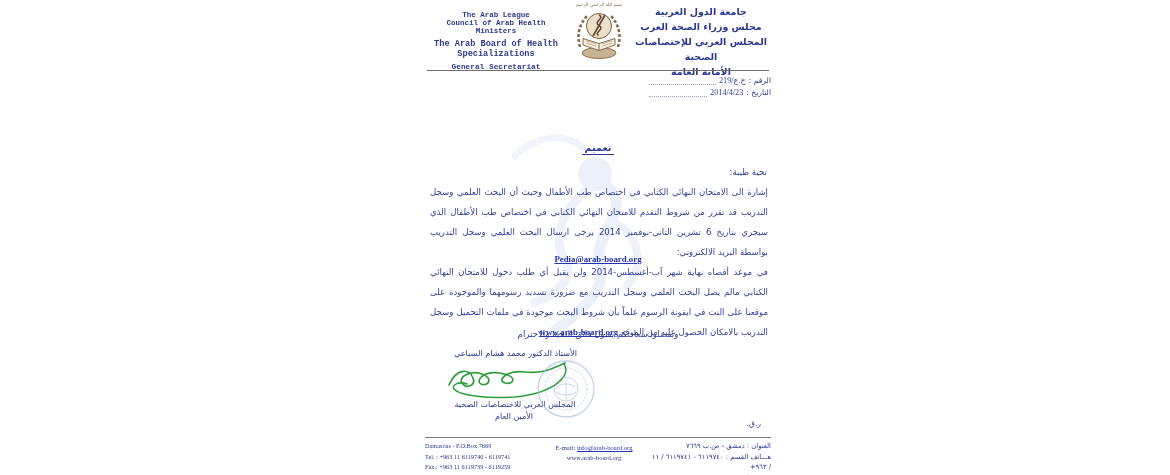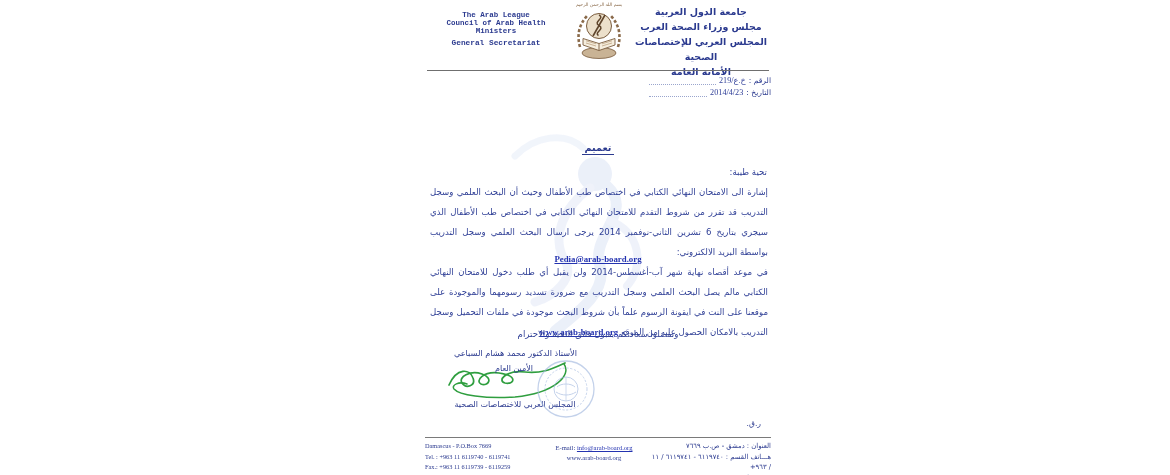--- a/index.html
+++ b/index.html
@@ -41,21 +41,21 @@
   .email-line { position:absolute; top:247px; left:0; right:0; text-align:center; }
   .link { color:#2433b0; font-weight:bold; text-decoration:underline;
           font-family:"Liberation Serif", serif; font-size:8.8px; }
   .closing { position:absolute; top:329px; left:0; right:0; text-align:center;
              direction:rtl; font-size:8.6px; color:#2f3f96; }
 
   
   .sig-name { position:absolute; top:348px; left:28px; width:126px; text-align:right;
               direction:rtl; font-size:8.2px; color:#2b3a8f; white-space:nowrap; }
   .sig-svg  { position:absolute; top:357px; left:20px; }
-  .sig-title{ position:absolute; top:364px; left:58px; width:66px; text-align:center;
+  .sig-title{ position:absolute; top:412px; left:58px; width:66px; text-align:center;
               direction:rtl; font-size:8px; color:#2b3a8f; }
   .sig-org  { position:absolute; top:400px; left:22px; width:140px; text-align:center;
               direction:rtl; font-size:8px; color:#2b3a8f; white-space:nowrap; }
   .stamp    { position:absolute; top:358px; left:112px; opacity:.62; }
   .initials { position:absolute; top:419px; right:12px; direction:rtl; font-size:7.6px; color:#2b3a8f; }
 
   
   .footer-divider { position:absolute; top:437px; left:2px; right:2px; border-top:1px solid #7a7a7a; }
   .footer { position:absolute; top:441px; left:2px; right:2px; display:flex;
             justify-content:space-between; color:#2b3a8f; }
@@ -99,20 +99,21 @@
         <path d="M27 8 C 33.5 11 20.5 15 27 18.5 C 33.5 22 21.5 25.5 26.5 28.5" stroke="#5f452c" stroke-width="1.5" fill="none"></path>
         <path d="M11 38 L27 43.5 L43 38 L43 31.5 L27 36.5 L11 31.5 Z" fill="#f5eddd" stroke="#7a5c3e" stroke-width="0.9"></path>
         <path d="M27 36.5 L27 43.5" stroke="#7a5c3e" stroke-width="0.9"></path>
         <path d="M14 33.8 L24 36.8 M14 36 L24 39 M30 36.8 L40 33.8 M30 39 L40 36" stroke="#a98a63" stroke-width="0.6"></path>
       </svg>
     </div>
 
     <div class="lh-en">
       <div class="l1">The Arab League</div>
       <div class="l2">Council of Arab Health Ministers</div>
+      <div class="l3">The Arab Board of Health Specializations</div>
       <div class="l4">General Secretariat</div>
     </div>
 
     <div class="divider"></div>
 
     <div class="refblock">
       <div class="refline">
         <span class="reflabel">الرقم :</span>
         <span class="refval">219/خ.ع</span>
         <span class="refdots"></span>

